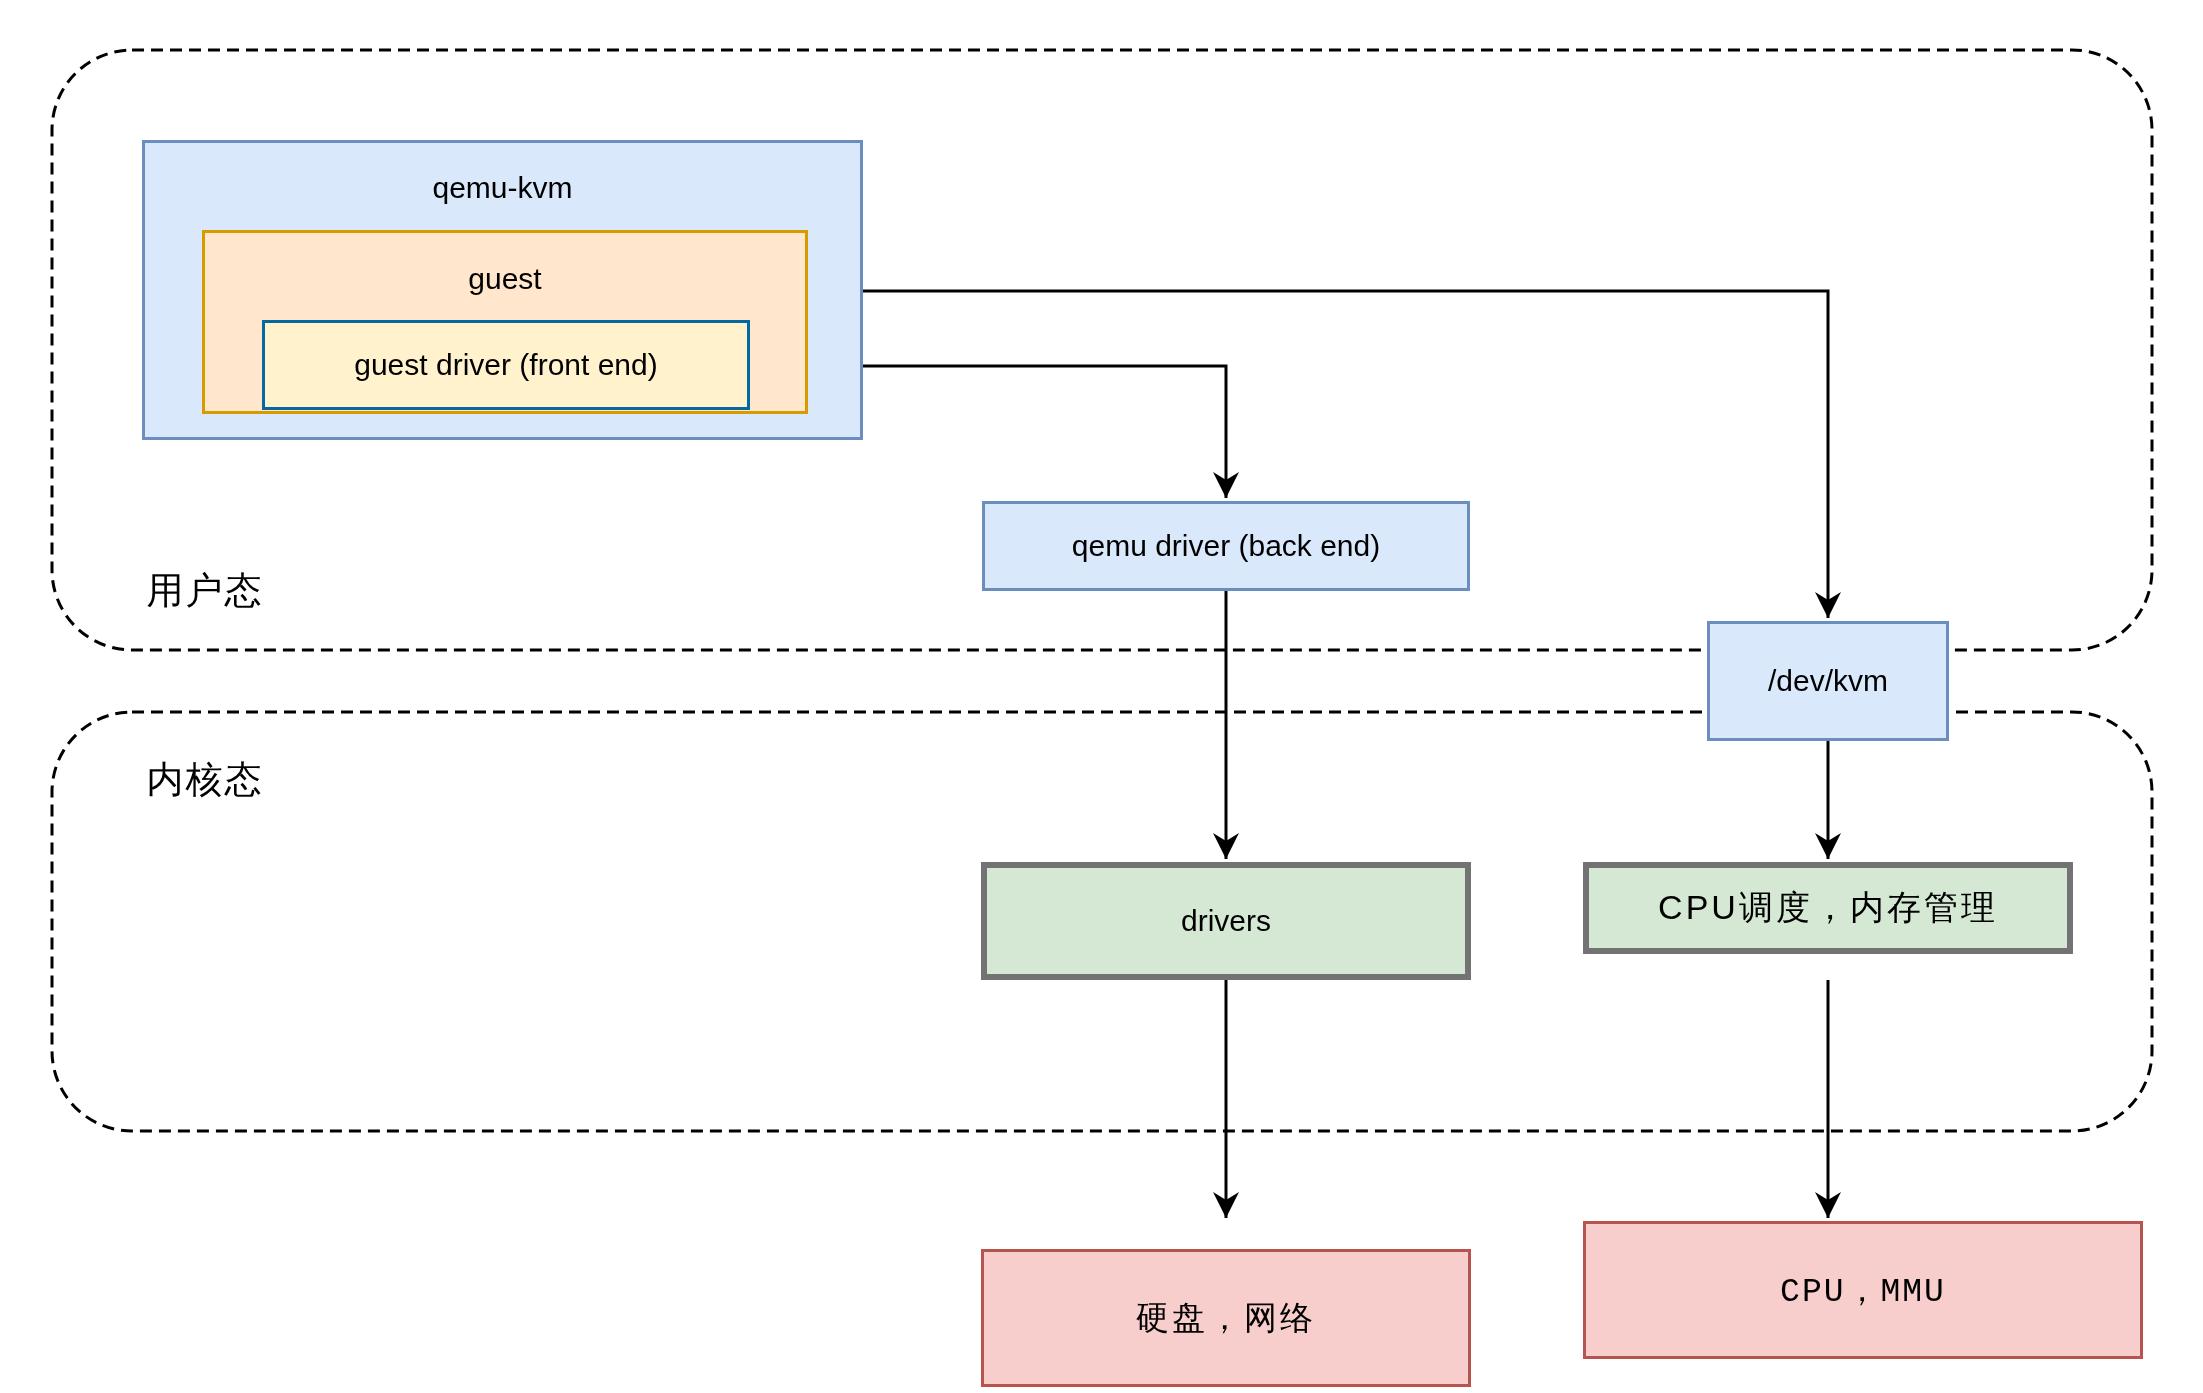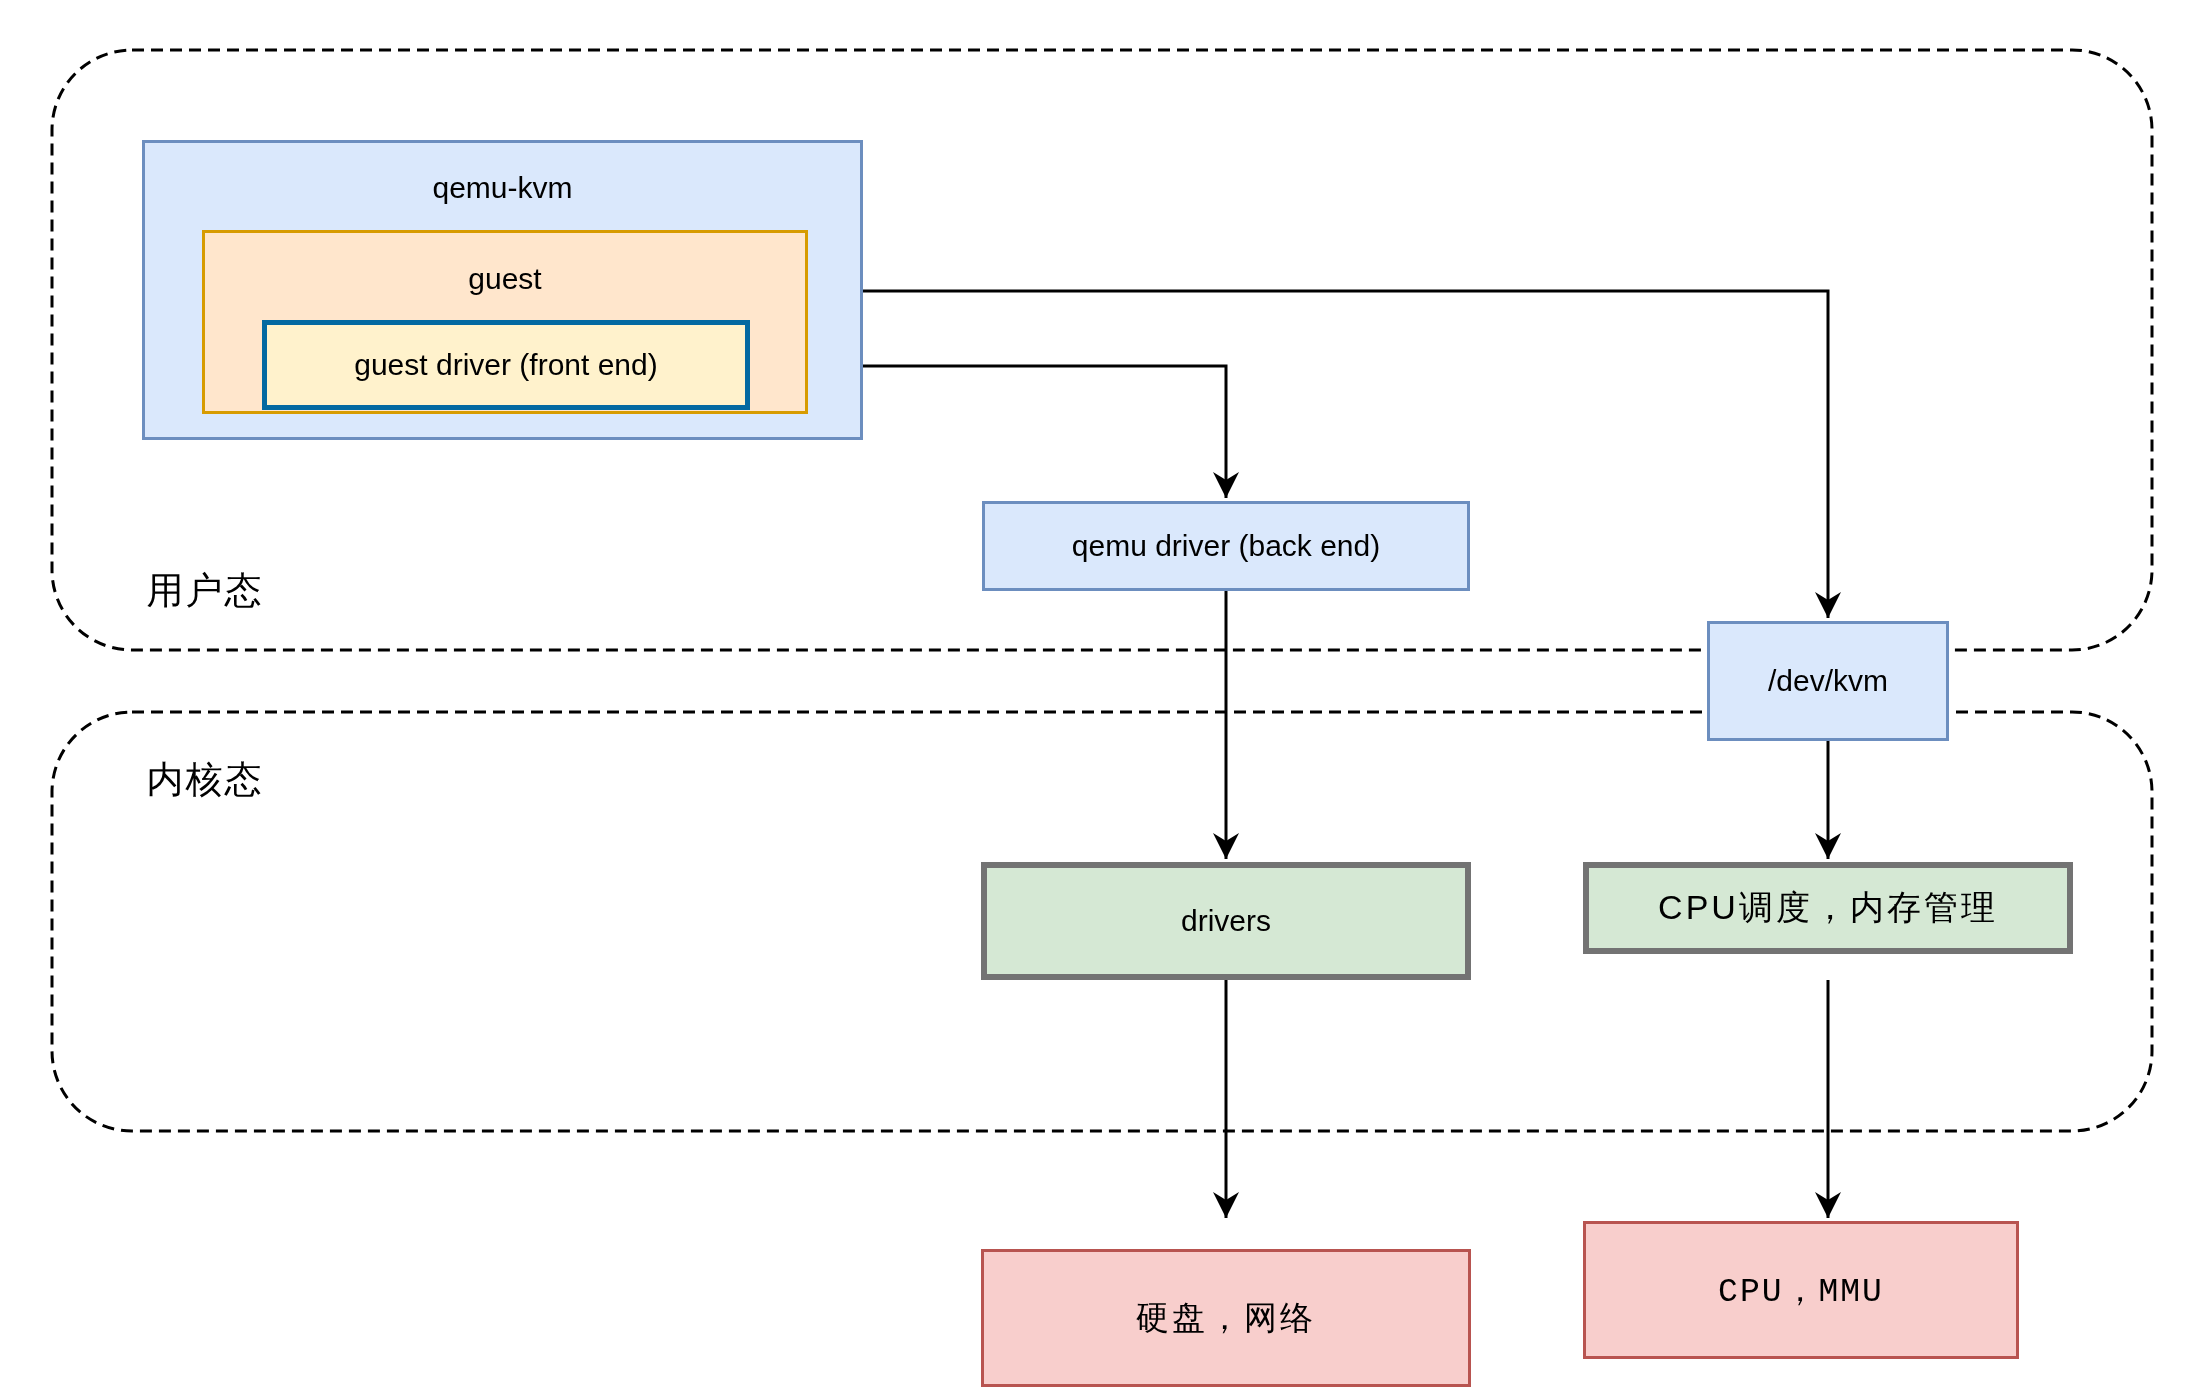--- a/index.html
+++ b/index.html
@@ -26,21 +26,21 @@
     position: absolute;
     box-sizing: border-box;
     display: flex;
     align-items: center;
     justify-content: center;
     text-align: center;
   }
   
   .fill-blue   { background: #dae8fc; border: 3px solid #6c8ebf; }
   .fill-orange { background: #ffe6cc; border: 3px solid #d79b00; }
-  .fill-yellow { background: #fff2cc; border: 5px solid #0369a1; }
+  .fill-yellow { background: #fff2cc; border: 3px solid #0369a1; }
   .fill-green  { background: #d5e8d4; border: 6px solid #737373; }
   .fill-red    { background: #f8cecc; border: 3px solid #b85450; }
 
   .label-latin {
     font-family: "Liberation Sans", sans-serif;
     font-size: 30px;
     line-height: 32px;
   }
   .label-top {
     position: absolute;
@@ -74,21 +74,21 @@
 
   
   #node-qemu-kvm     { left: 142px;  top: 140px;  width: 721px; height: 300px; }
   #node-guest        { left: 202px;  top: 230px;  width: 606px; height: 184px; }
   #node-guest-driver { left: 262px;  top: 320px;  width: 488px; height: 90px;  }
   #node-backend      { left: 982px;  top: 501px;  width: 488px; height: 90px;  }
   #node-dev-kvm      { left: 1707px; top: 621px;  width: 242px; height: 120px; }
   #node-drivers      { left: 981px;  top: 862px;  width: 490px; height: 118px; }
   #node-cpu-sched    { left: 1583px; top: 862px;  width: 490px; height: 92px; }
   #node-disk-net     { left: 981px;  top: 1221px; width: 490px; height: 138px; margin-top: 28px; }
-  #node-cpu-mmu      { left: 1583px; top: 1221px; width: 436px; height: 138px; }
+  #node-cpu-mmu      { left: 1583px; top: 1221px; width: 560px; height: 138px; }
 
   #label-user-mode   { left: 120px; top: 568px; }
   #label-kernel-mode { left: 120px; top: 744px; margin-top: 13px; }
 </style>
 </head>
 <body>
 
 <div class="canvas">
 
   <svg class="edges-layer" width="2203" height="1393" viewBox="0 0 2203 1393" xmlns="http://www.w3.org/2000/svg">

